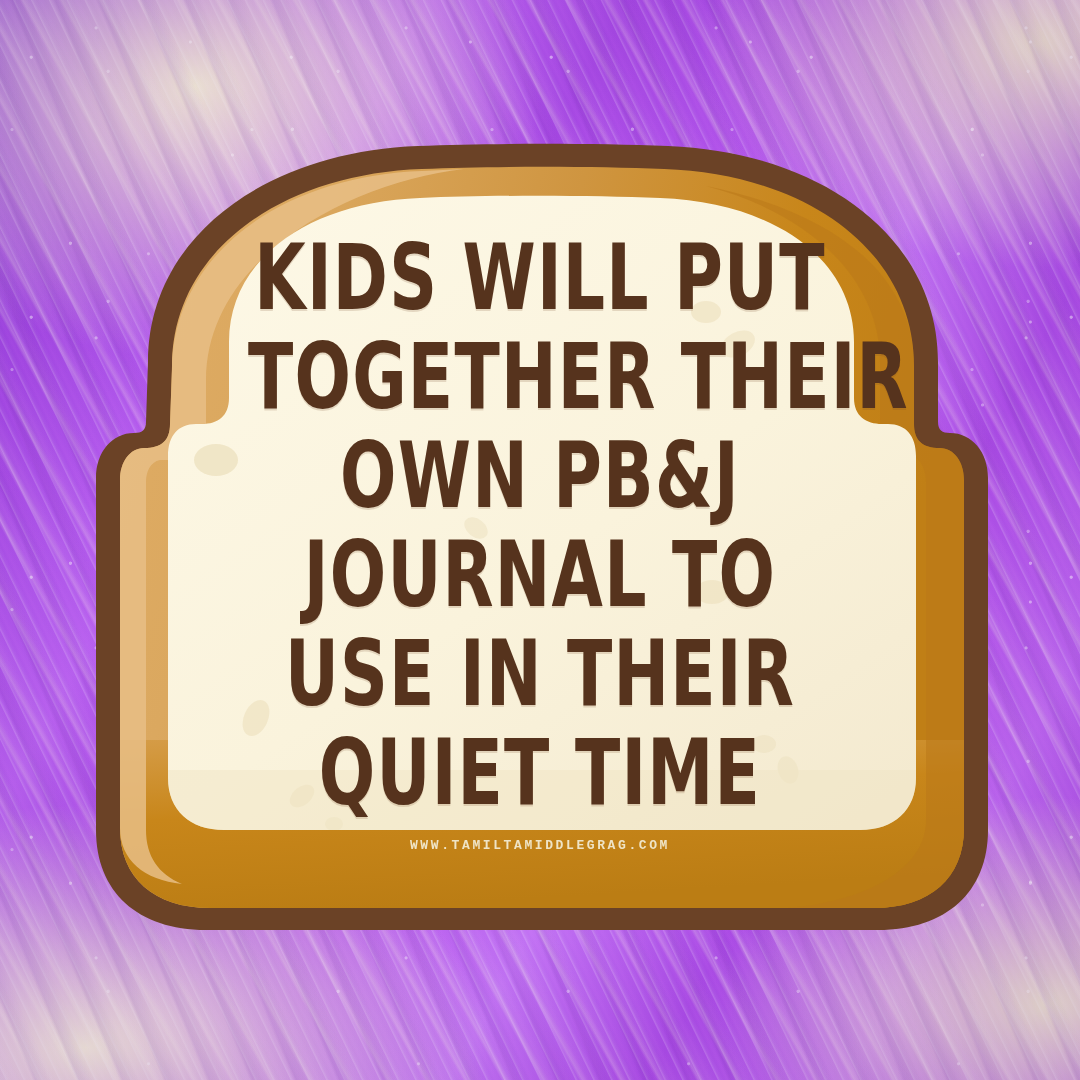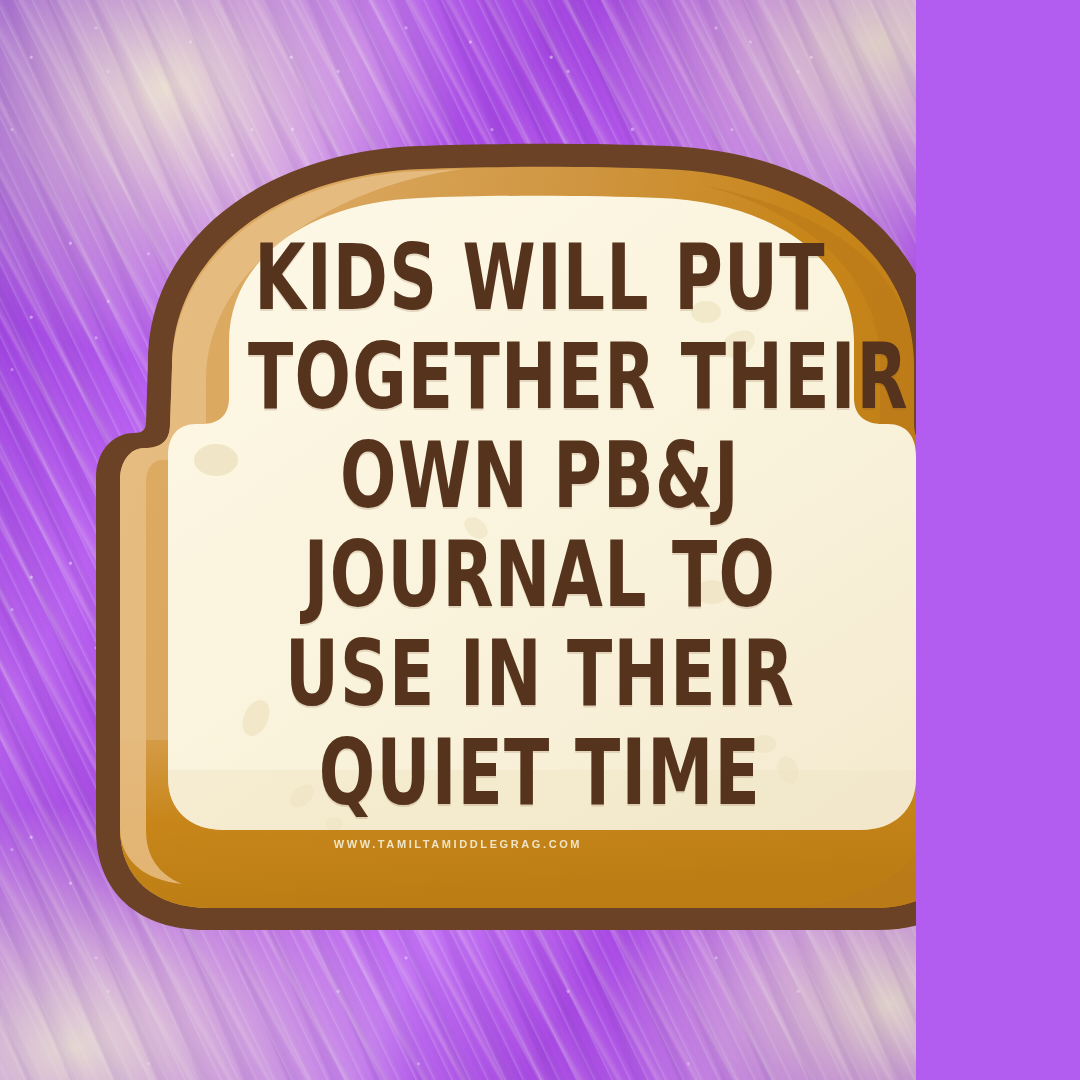--- a/index.html
+++ b/index.html
@@ -7,21 +7,21 @@
 
   html, body {
     width:1080px; height:1080px;
     overflow:hidden;
     font-family:"DejaVu Sans", sans-serif;
     background:#b35cf0;
   }
 
   #stage {
     position:relative;
-    width:916px; height:1080px;
+    width:1080px; height:1080px;
     overflow:hidden;
   }
 
   
   .bg-base {
     position:absolute; inset:0;
     background:
       radial-gradient(ellipse 70% 55% at 18% 8%,  #f6efd6 0%, rgba(246,239,214,0) 46%),
       radial-gradient(ellipse 60% 40% at 96% 4%,  #efe6cb 0%, rgba(239,230,203,0) 52%),
       radial-gradient(ellipse 75% 45% at 8% 97%,  #f8f2da 0%, rgba(248,242,218,0) 50%),
@@ -118,22 +118,22 @@
     white-space:nowrap;
     text-shadow:0 2px 0 rgba(120,80,45,.18);
   }
 
   #watermark {
     position:absolute;
     left:0; right:0;
     top:838px;
     text-align:center;
     z-index:6;
-    font-family:Liberation Sans, sans-serif;
-    font-size:11px;
+    font-family:Liberation Mono, monospace;
+    font-size:13px;
     letter-spacing:2.6px;
     font-weight:700;
     color:#f2ead0;
     text-transform:uppercase;
     opacity:.95;
     pointer-events:none;
   }
 </style>
 </head>
 <body>

